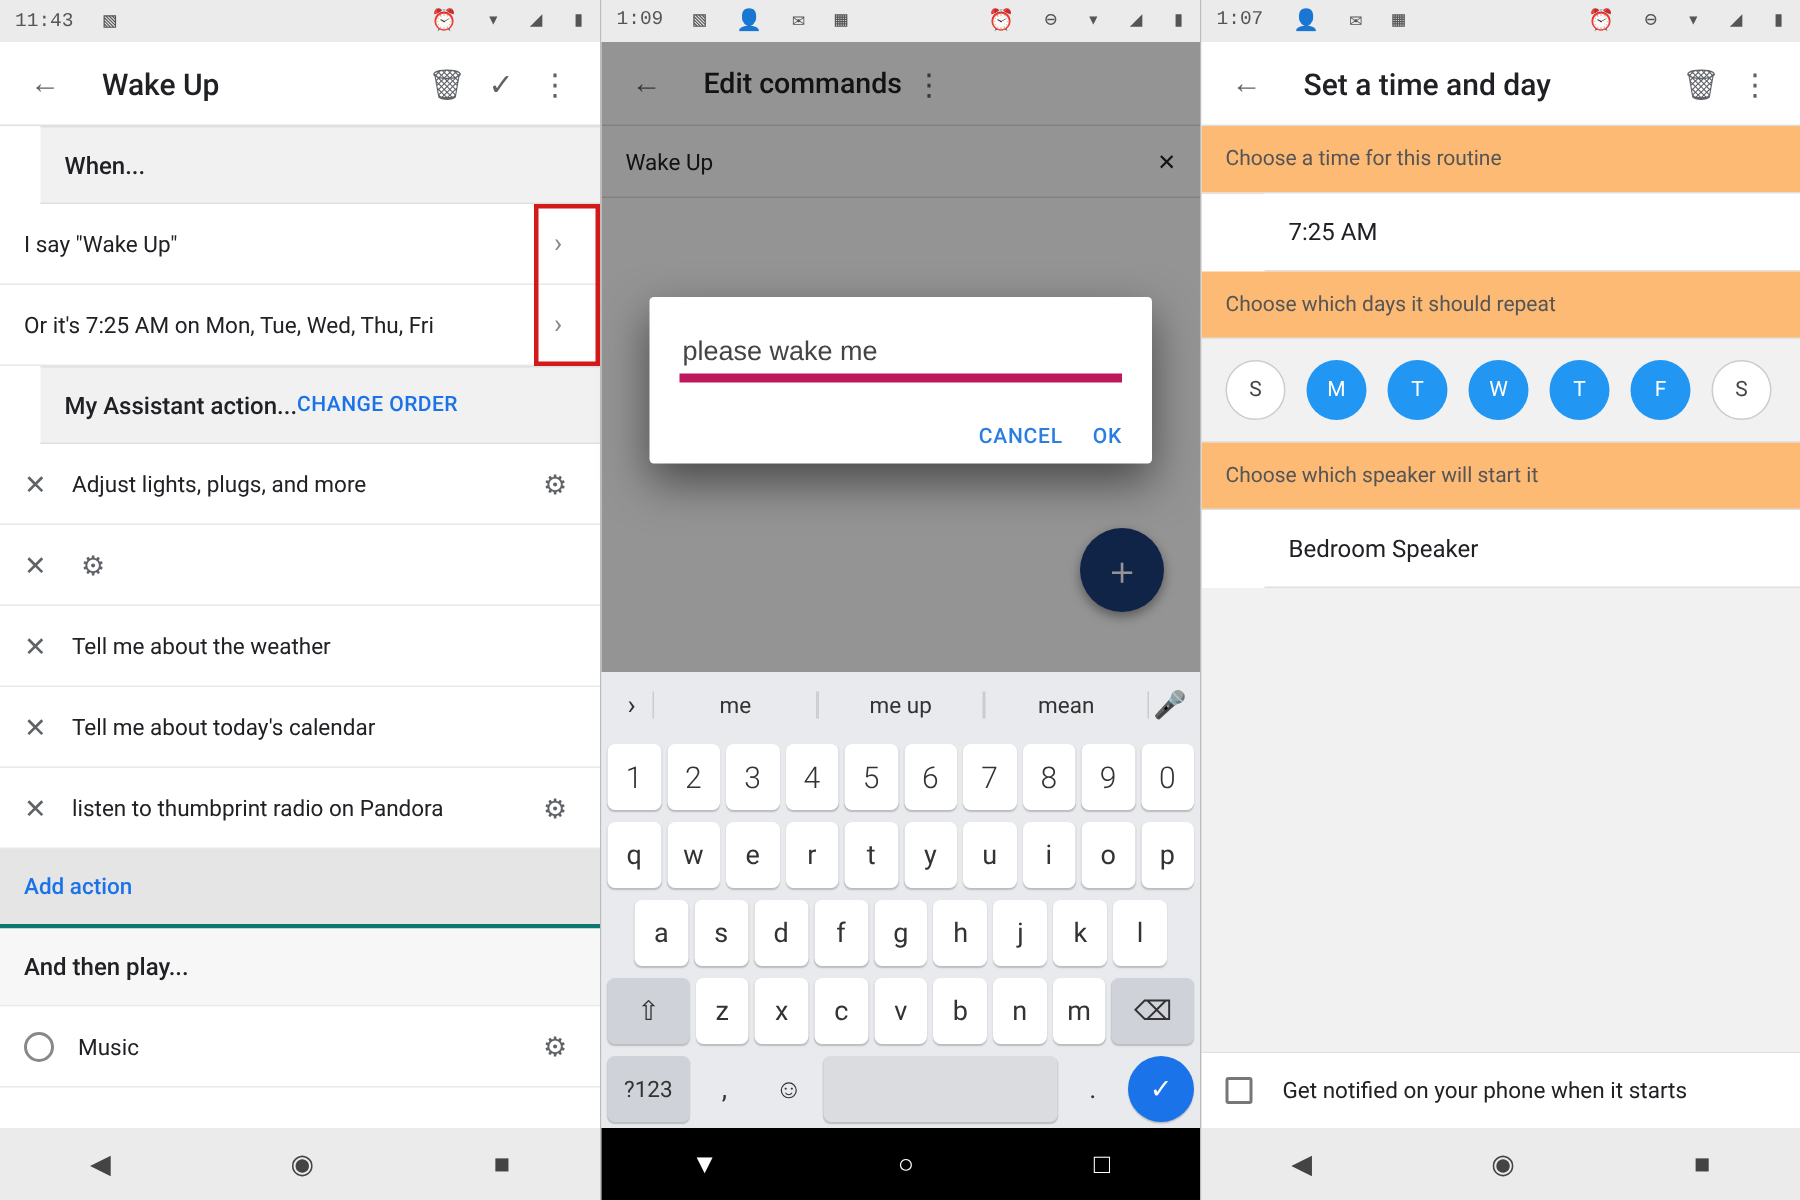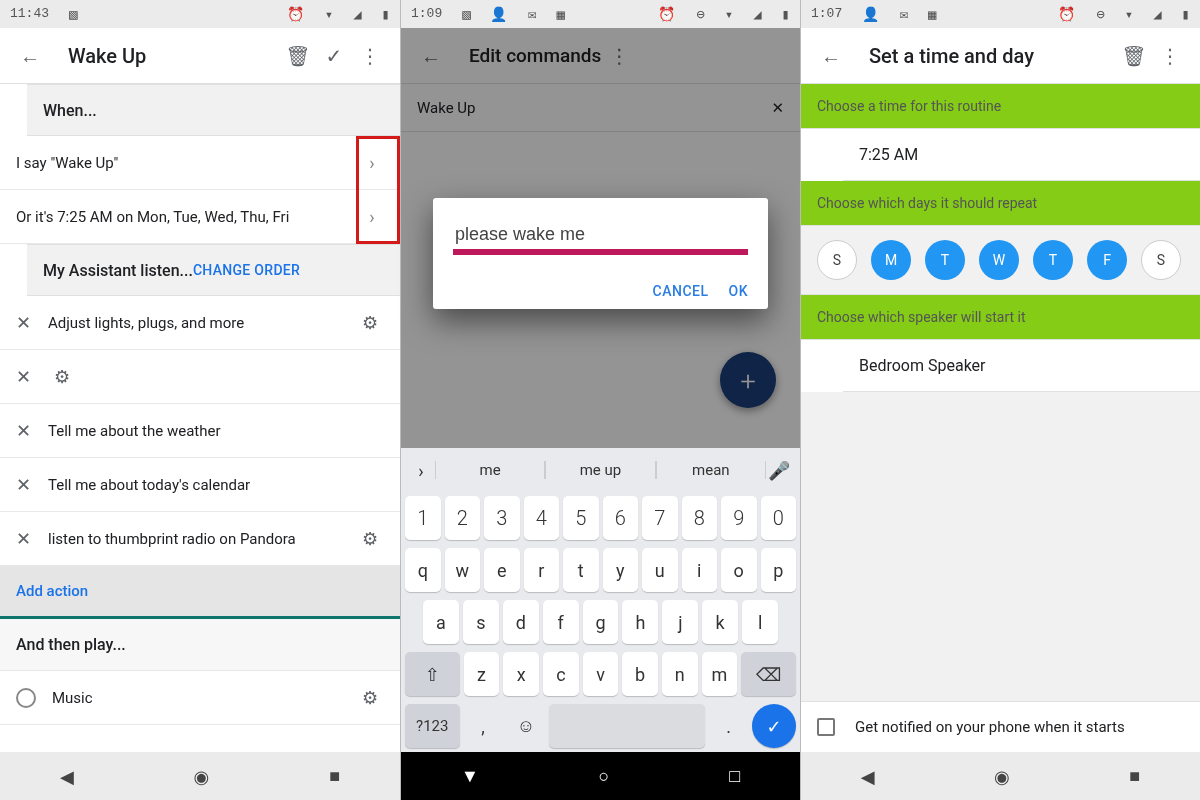--- a/index.html
+++ b/index.html
@@ -159,21 +159,21 @@
   .key.light { background:#e8eaed; box-shadow:none; }
   .key.dark { background:#cfd3d9; }
   .key.wide { flex:1.4; }
   .key.space { flex:4; background:#dadce0;}
   .key.enter { background:#1a73e8; color:#fff; border-radius:50%; width:44px; flex:none; }
   .key.small { font-size:15px; }
   .kb .num-row .key{ font-weight:300; font-size:20px; }
 
   
   .p3-label {
-    padding: 14px 16px; background:#84cc16; font-size:14px; color:#555;
+    padding: 14px 16px; background:#fdba74; font-size:14px; color:#555;
     border-bottom:1px solid #e0e0e0;
   }
   .p3-value {
     padding: 16px; font-size:16px; background:#fff;
     border-bottom:1px solid #e0e0e0;
     margin-left:42px;
   }
   .days {
     display:flex; gap:14px; padding: 14px 16px; background:#f1f1f1;
     border-bottom:1px solid #e0e0e0;
@@ -227,21 +227,21 @@
       <span class="row-text">I say "Wake Up"</span>
       <span class="chev">›</span>
     </div>
     <div class="row">
       <span class="row-text">Or it's 7:25 AM on Mon, Tue, Wed, Thu, Fri</span>
       <span class="chev">›</span>
     </div>
     <div class="red-box" style="left:356px; top:52px; width:44px; height:108px;"></div>
 
     <div class="section-hdr gray">
-      <span>My Assistant listen...</span>
+      <span>My Assistant action...</span>
       <span class="change-order">CHANGE ORDER</span>
     </div>
 
     <div class="row">
       <span class="close-x">✕</span>
       <span class="row-text">Adjust lights, plugs, and more</span>
       <span class="gear">⚙</span>
     </div>
     <div class="row">
       <span class="close-x">✕</span>

